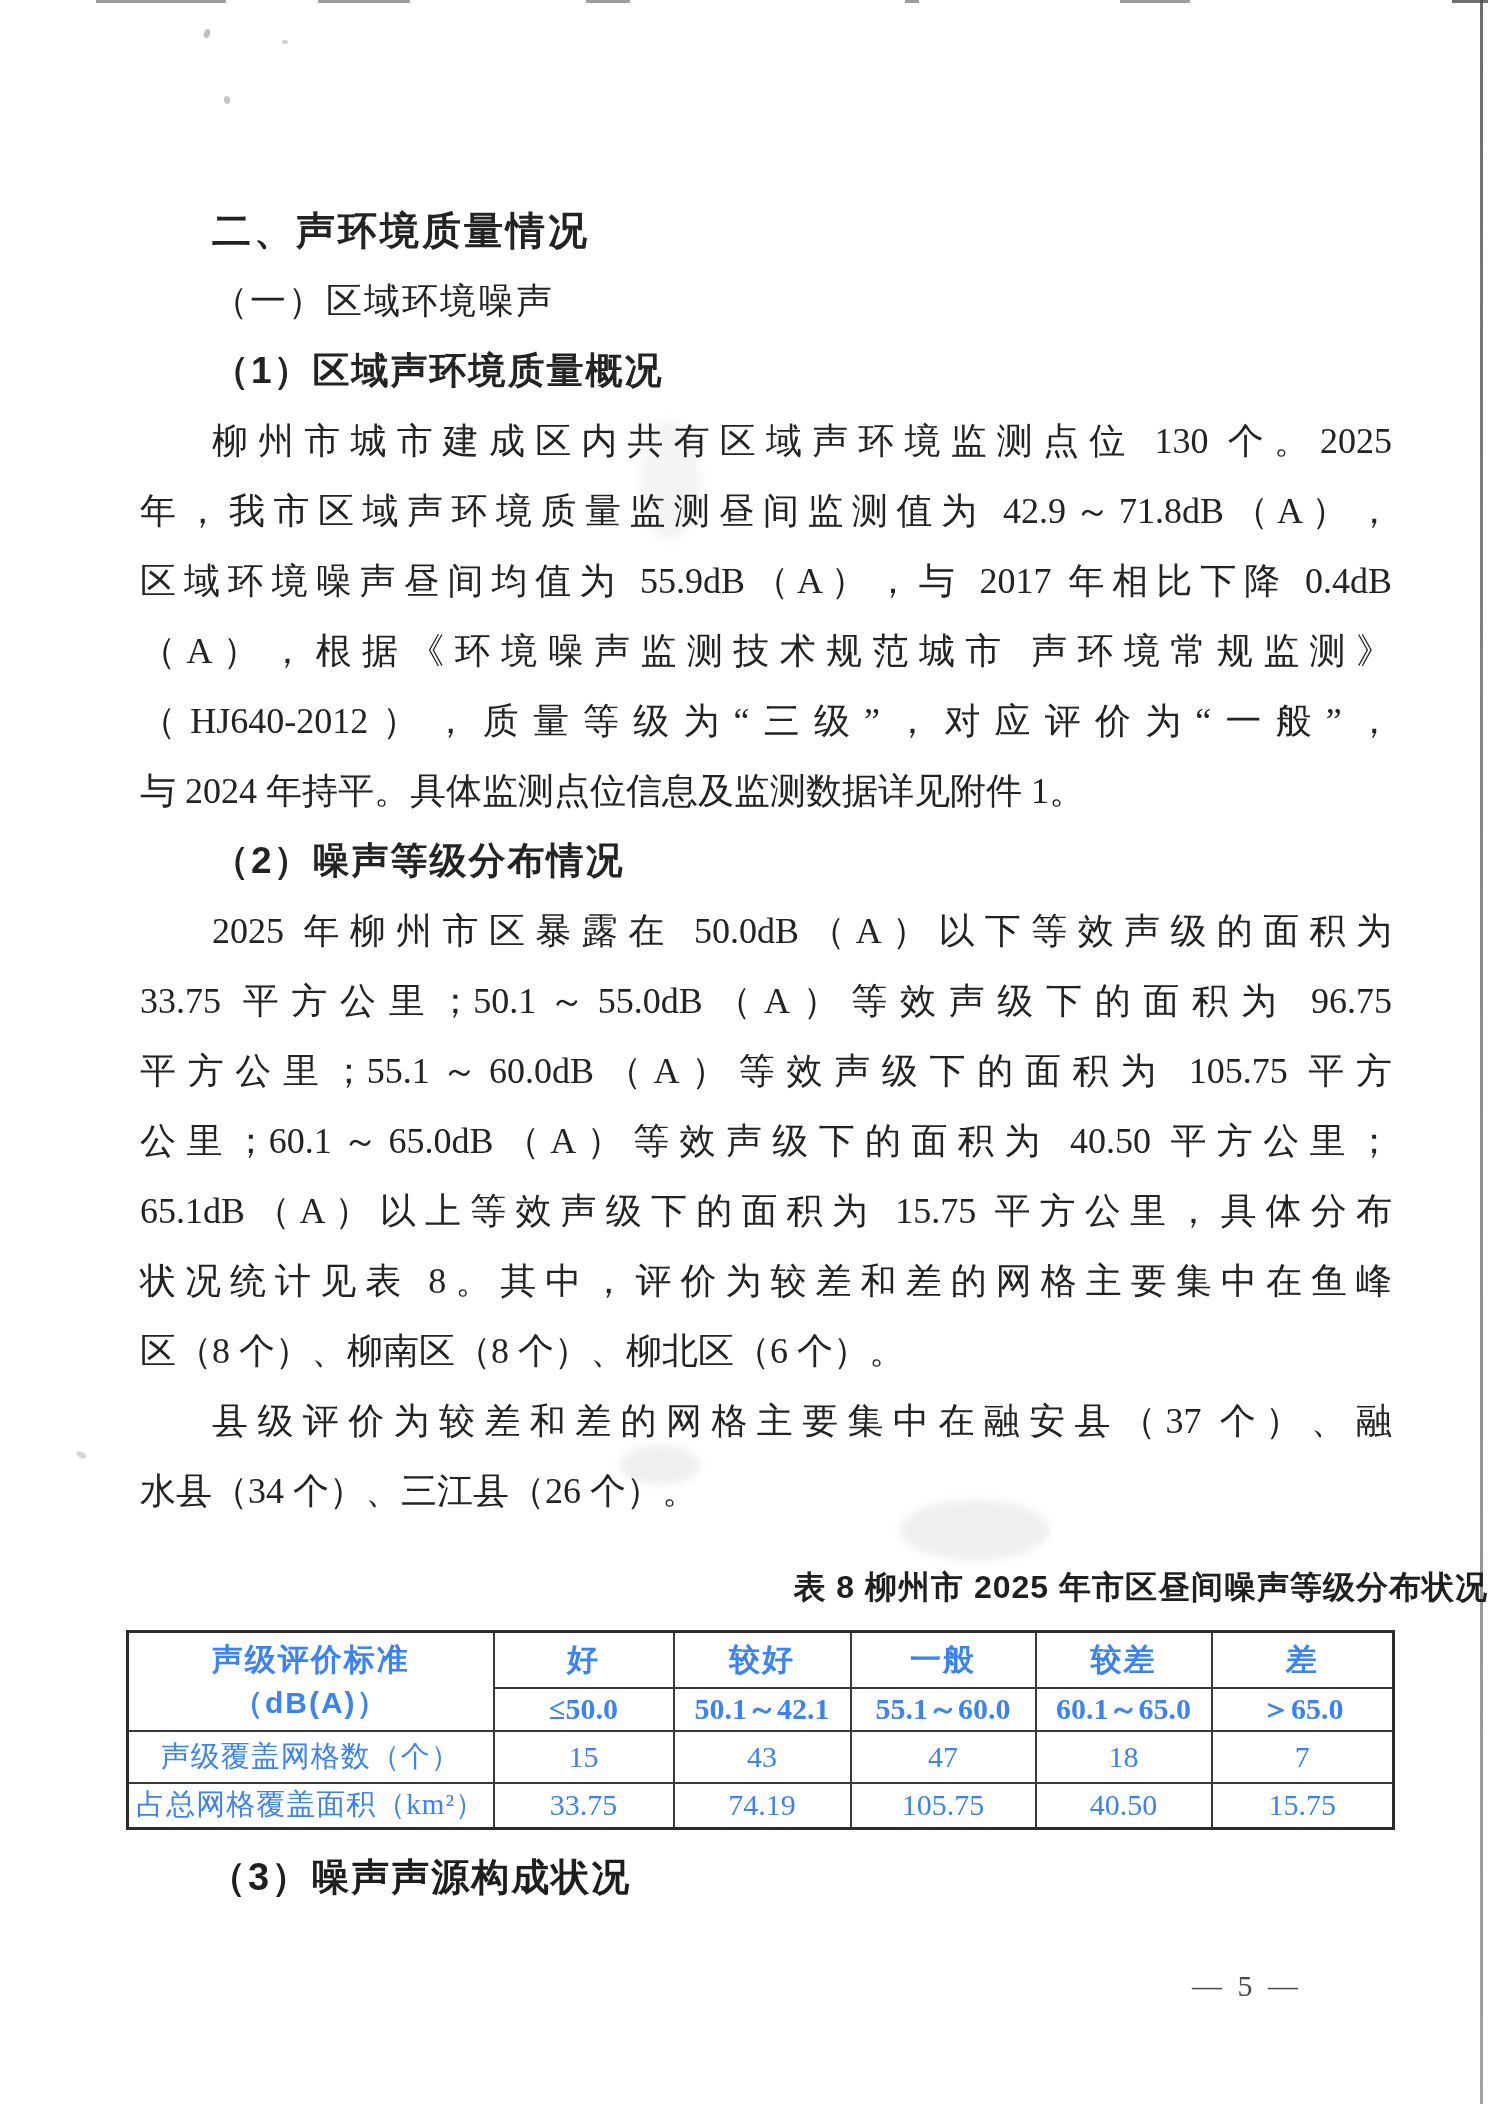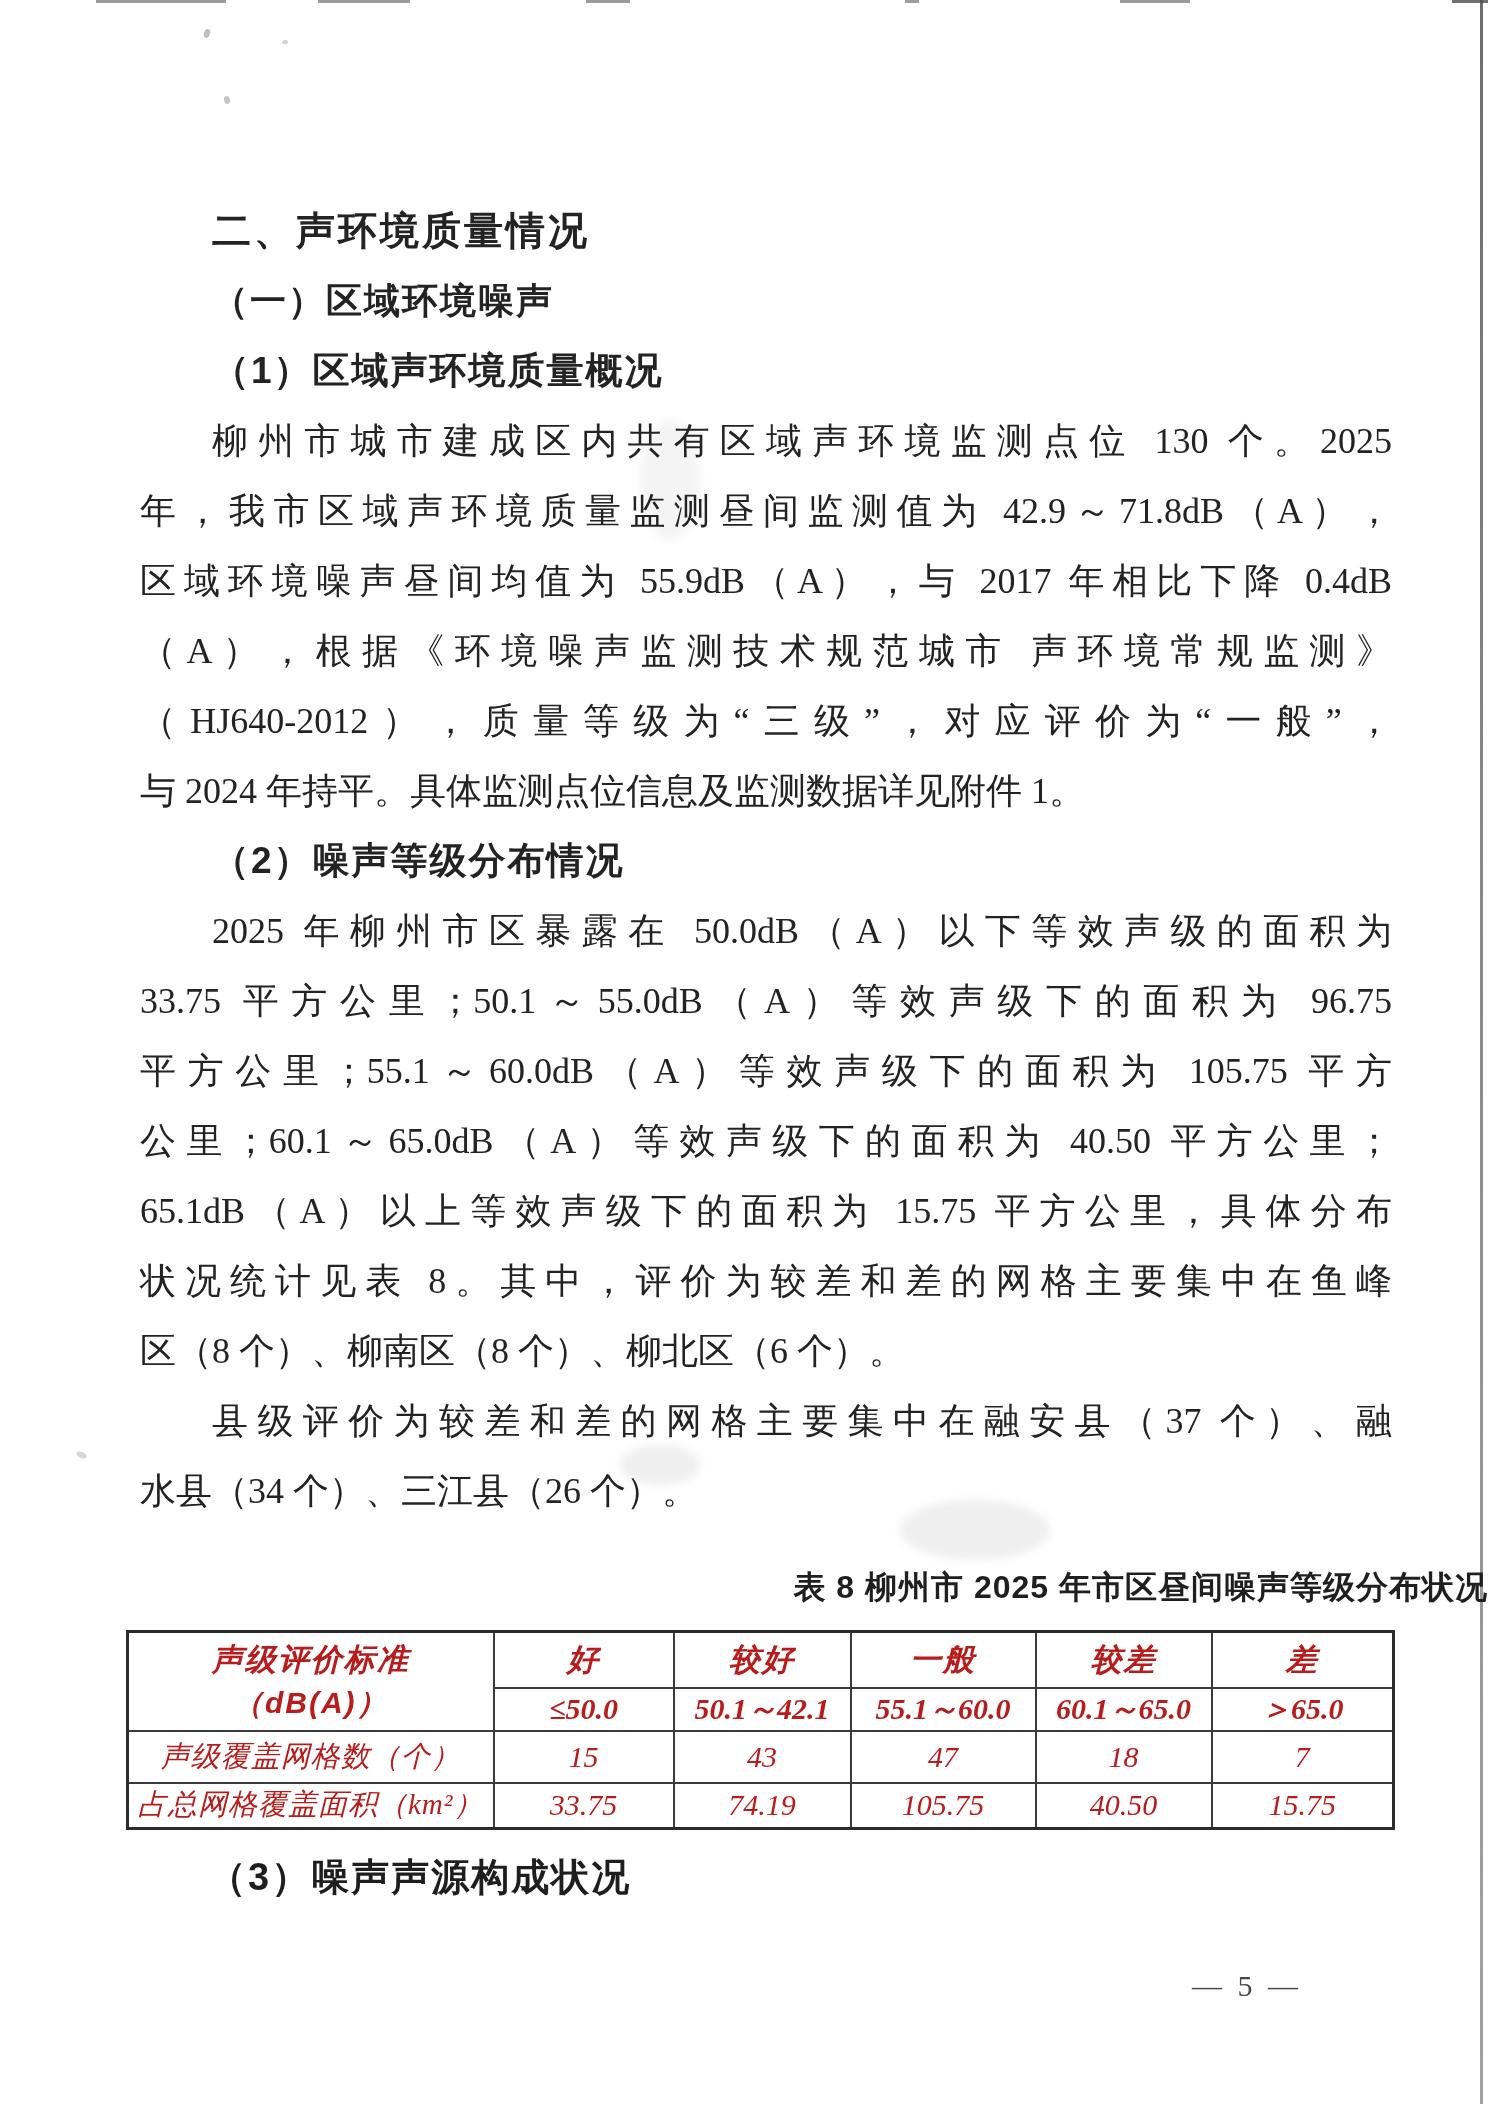--- a/index.html
+++ b/index.html
@@ -9,33 +9,32 @@
     font-family:"Liberation Serif","DejaVu Serif",serif;
     color:#232323;
   }
   
   .textcol{position:absolute; left:140px; top:196px; width:1252px;}
   .ln{height:70px; line-height:70px; font-size:36px; white-space:nowrap;}
   .jf{white-space:normal; text-align:justify; text-align-last:justify;}
   .ind{padding-left:72px;}
   .hd{font-family:"Liberation Sans","DejaVu Sans",sans-serif; font-weight:bold; letter-spacing:2px; font-size:37px;}
   .hd1{font-size:39px; letter-spacing:3px;}
-  .kai{font-family:"Liberation Serif","DejaVu Serif",serif; font-weight:700; letter-spacing:2px;}
+  .kai{font-family:"Liberation Serif","DejaVu Serif",serif; font-weight:400; letter-spacing:2px;}
   
   .tbl-caption{
     position:absolute; top:1566px; left:0; width:100%; text-align:right;
     font-family:"Liberation Sans","DejaVu Sans",sans-serif;
     font-weight:bold; font-size:32px; letter-spacing:1px; color:#1f1f1f;
   }
   
   table.noise{
     position:absolute; left:126px; top:1630px; width:1266px;
     border-collapse:collapse; table-layout:fixed;
-    color:#b91c1c;
-    font-style:italic;
+    color:#3b82f6;
   }
   table.noise td{
     border:2px solid #3a3a3a; text-align:center; vertical-align:middle;
     padding:0 4px; overflow:hidden;
   }
   table.noise{border:3px solid #2c2c2c;}
   td.thick-bottom{border-bottom:4px solid #2c2c2c;}
   .r-grade{height:56px; font-weight:bold; font-size:31px; letter-spacing:2px;}
   .r-range{height:40px; font-weight:bold; font-size:30px;}
   .r-data1{height:52px; font-size:30px;}

